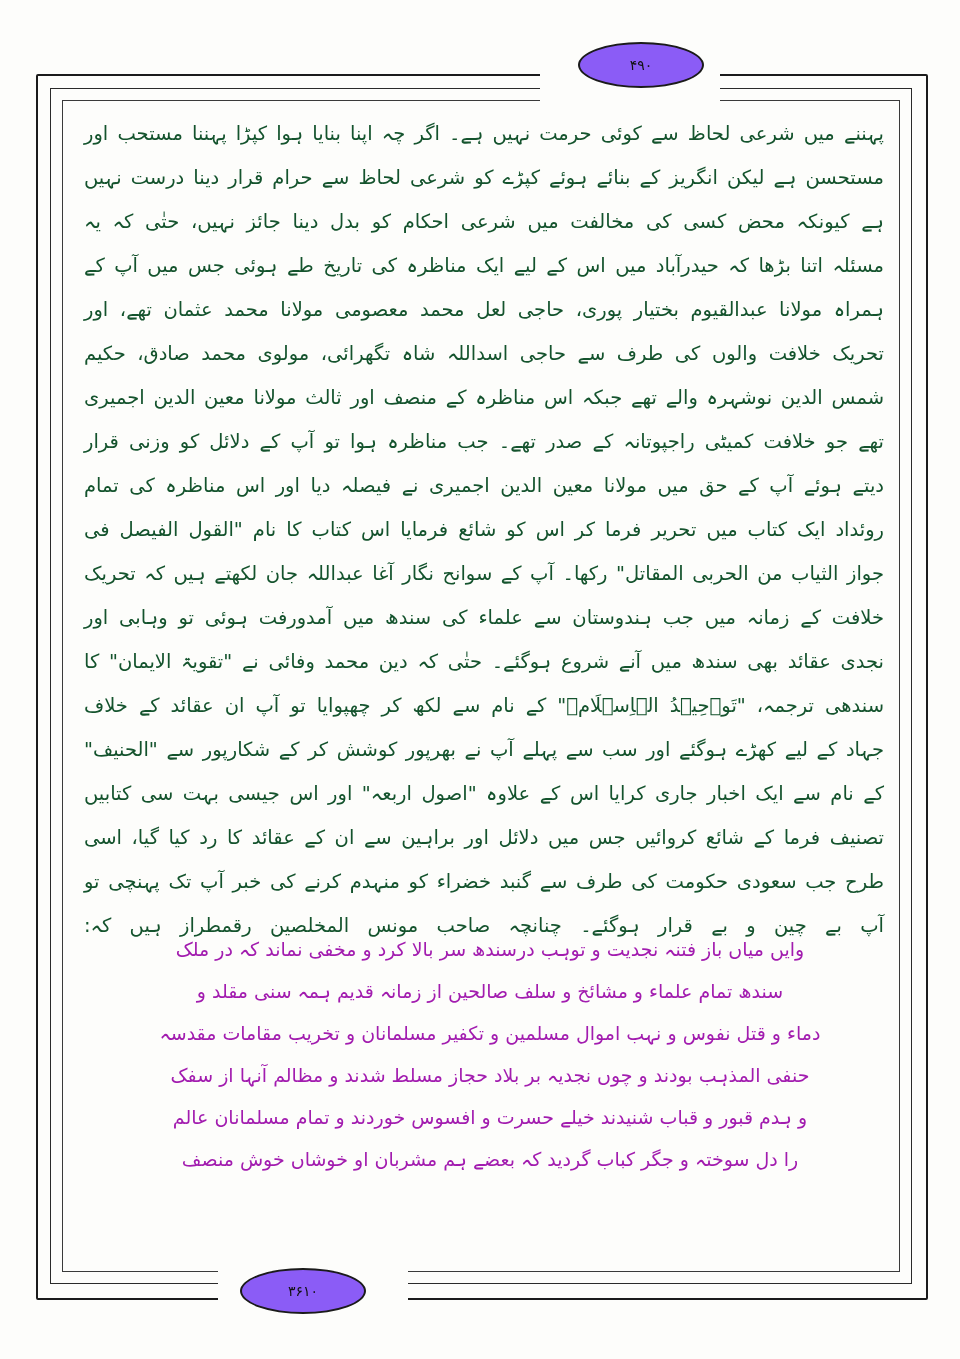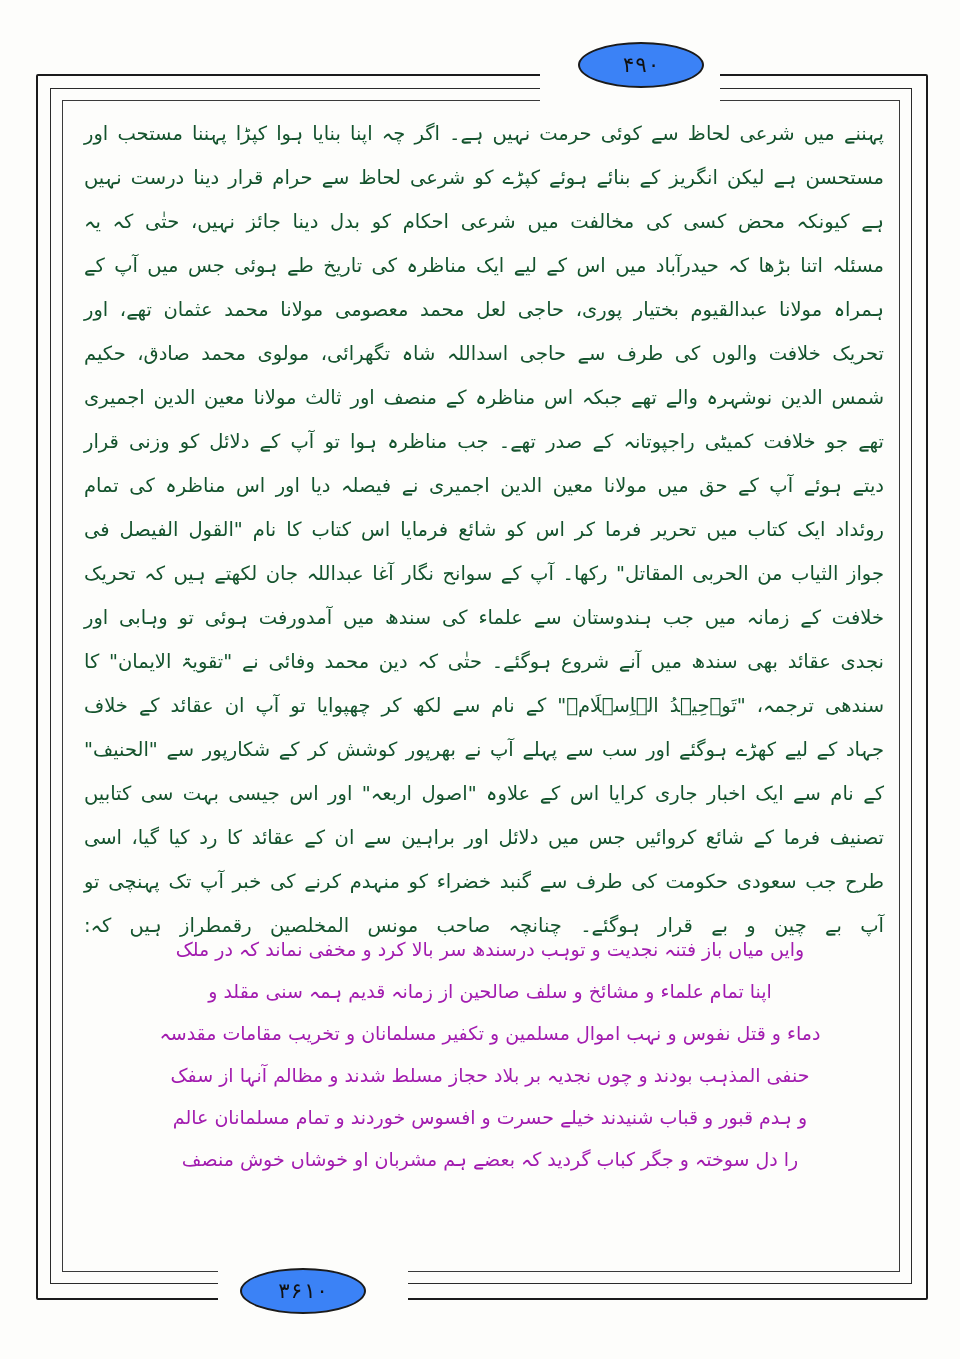--- a/index.html
+++ b/index.html
@@ -68,23 +68,23 @@
   
   .page-num {
     position: absolute;
     width: 122px;
     height: 42px;
     border: 2px solid #1b1b1b;
     border-radius: 50%;
     display: flex;
     align-items: center;
     justify-content: center;
-    background: #3b82f6;
-    font-family: Liberation Mono, monospace;
-    font-size: 21px;
+    background: #8b5cf6;
+    font-family: Liberation Sans, sans-serif;
+    font-size: 14px;
     letter-spacing: 2px;
     color: #111;
     direction: rtl;
   }
   .page-num.top { left: 578px; top: 42px; }
   .page-num.bottom { left: 240px; top: 1268px; }
 
   
   .body-text {
     position: absolute;
@@ -132,21 +132,21 @@
   <div class="frame-mask-bottom"></div>
 
   <div class="page-num top">۴۹۰</div>
 
   <div class="body-text">
     <p>پہننے میں شرعی لحاظ سے کوئی حرمت نہیں ہے۔ اگر چہ اپنا بنایا ہوا کپڑا پہننا مستحب اور مستحسن ہے لیکن انگریز کے بنائے ہوئے کپڑے کو شرعی لحاظ سے حرام قرار دینا درست نہیں ہے کیونکہ محض کسی کی مخالفت میں شرعی احکام کو بدل دینا جائز نہیں، حتٰی کہ یہ مسئلہ اتنا بڑھا کہ حیدرآباد میں اس کے لیے ایک مناظرہ کی تاریخ طے ہوئی جس میں آپ کے ہمراہ مولانا عبدالقیوم بختیار پوری، حاجی لعل محمد معصومی مولانا محمد عثمان تھے، اور تحریک خلافت والوں کی طرف سے حاجی اسداللہ شاہ تگھرائی، مولوی محمد صادق، حکیم شمس الدین نوشہرہ والے تھے جبکہ اس مناظرہ کے منصف اور ثالث مولانا معین الدین اجمیری تھے جو خلافت کمیٹی راجپوتانہ کے صدر تھے۔ جب مناظرہ ہوا تو آپ کے دلائل کو وزنی قرار دیتے ہوئے آپ کے حق میں مولانا معین الدین اجمیری نے فیصلہ دیا اور اس مناظرہ کی تمام روئداد ایک کتاب میں تحریر فرما کر اس کو شائع فرمایا اس کتاب کا نام "القول الفیصل فی جواز الثیاب من الحربی المقاتل" رکھا۔ آپ کے سوانح نگار آغا عبداللہ جان لکھتے ہیں کہ تحریک خلافت کے زمانہ میں جب ہندوستان سے علماء کی سندھ میں آمدورفت ہوئی تو وہابی اور نجدی عقائد بھی سندھ میں آنے شروع ہوگئے۔ حتٰی کہ دین محمد وفائی نے "تقویۃ الایمان" کا سندھی ترجمہ، "تَوۡحِیۡدُ الۡاِسۡلَامۡ" کے نام سے لکھ کر چھپوایا تو آپ ان عقائد کے خلاف جہاد کے لیے کھڑے ہوگئے اور سب سے پہلے آپ نے بھرپور کوشش کر کے شکارپور سے "الحنیف" کے نام سے ایک اخبار جاری کرایا اس کے علاوہ "اصول اربعہ" اور اس جیسی بہت سی کتابیں تصنیف فرما کے شائع کروائیں جس میں دلائل اور براہین سے ان کے عقائد کا رد کیا گیا، اسی طرح جب سعودی حکومت کی طرف سے گنبد خضراء کو منہدم کرنے کی خبر آپ تک پہنچی تو آپ بے چین و بے قرار ہوگئے۔ چنانچہ صاحب مونس المخلصین رقمطراز ہیں کہ:</p>
   </div>
 
   <div class="persian-block">
     <p>وایں میاں باز فتنہ نجدیت و توہب درسندھ سر بالا کرد و مخفی نماند کہ در ملک</p>
-    <p>اپنا تمام علماء و مشائخ و سلف صالحین از زمانہ قدیم ہمہ سنی مقلد و</p>
+    <p>سندھ تمام علماء و مشائخ و سلف صالحین از زمانہ قدیم ہمہ سنی مقلد و</p>
     <p>دماء و قتل نفوس و نہب اموال مسلمین و تکفیر مسلمانان و تخریب مقامات مقدسہ</p>
     <p>حنفی المذہب بودند و چوں نجدیہ بر بلاد حجاز مسلط شدند و مظالم آنہا از سفک</p>
     <p>و ہدم قبور و قباب شنیدند خیلے حسرت و افسوس خوردند و تمام مسلمانان عالم</p>
     <p>را دل سوختہ و جگر کباب گردید کہ بعضے ہم مشربان او خوشاں خوش منصف</p>
   </div>
 
   <div class="page-num bottom">۳۶۱۰</div>
 
 </div>
 

